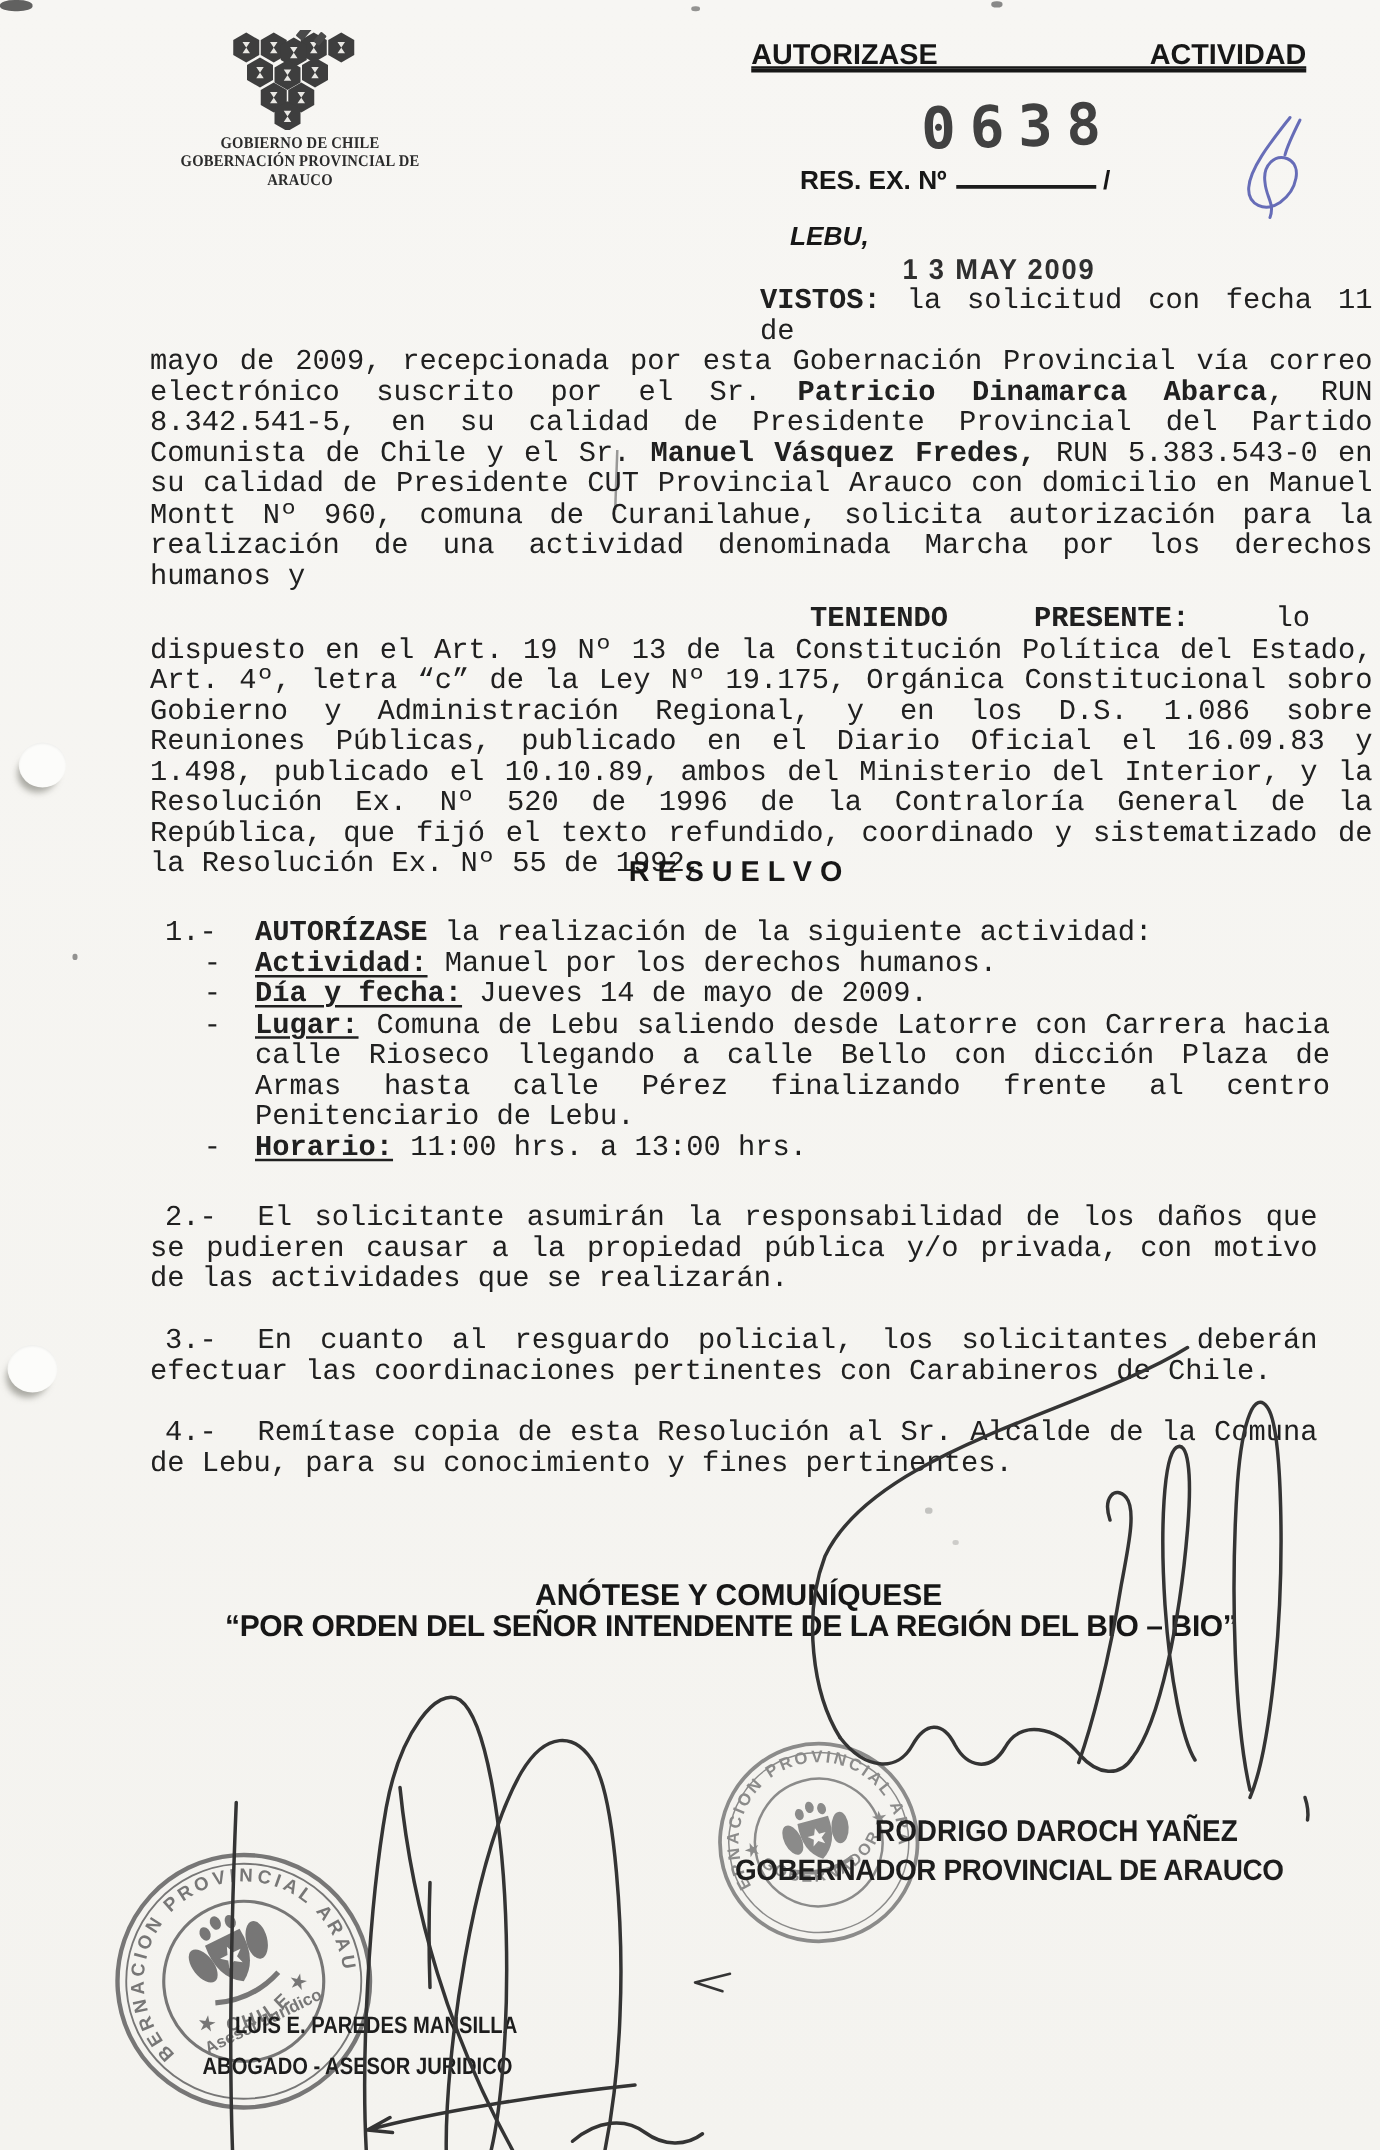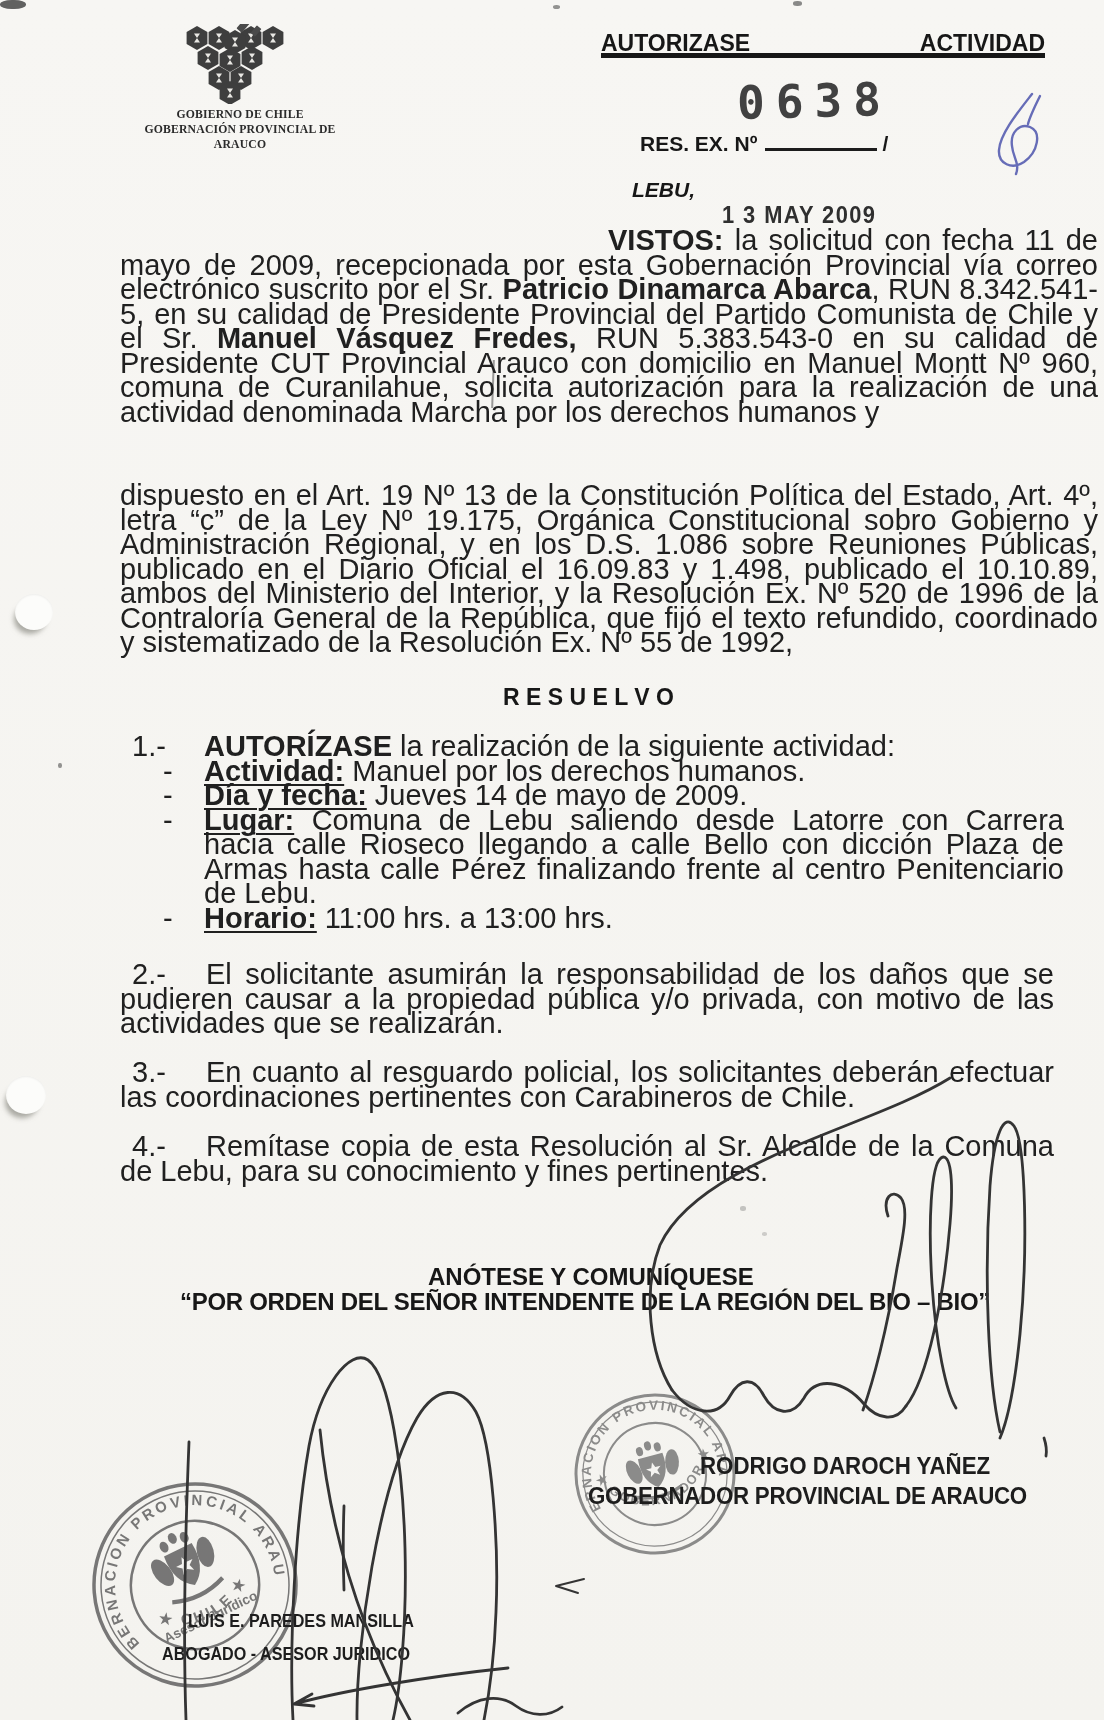--- a/index.html
+++ b/index.html
@@ -20,21 +20,21 @@
   .subject .sline{text-decoration:underline; text-decoration-thickness:2.5px; text-underline-offset:4px;}
   .jlast{text-align:justify; text-align-last:justify;}
   .folio{left:737px; top:78px; font-family:"DejaVu Sans Mono",monospace; font-weight:bold;
     font-size:46px; letter-spacing:11px; color:#2e2e2e; opacity:.9; transform:rotate(-1.5deg); line-height:1;}
   .resline{left:640px; top:130px; font-weight:bold; font-size:21px; color:#171717;}
   .resblank{display:inline-block; width:112px; border-bottom:3px solid #1c1c1c; height:18px; margin-left:8px; margin-right:5px;}
   .city{left:632px; top:178px; font-weight:bold; font-size:21px; color:#171717;font-style:italic;}
   .datestamp{left:722px; top:202px; font-weight:bold; font-size:23px; letter-spacing:1.5px;
     color:#2f2f2f; transform:scaleX(.95); transform-origin:left; white-space:nowrap;}
   
-  .body-txt{font-size:29px; line-height:24.5px; color:#202020;}
+  .body-txt{font-size:23px; line-height:24.5px; color:#202020;font-family:Liberation Mono, monospace;}
   .pjust{text-align:justify;}
   .p1{left:120px; top:228px; width:978px;}
   .p1first{margin-left:488px;}
   .ten{left:120px; top:483px; width:978px;}
   .tenfirst{margin-left:528px; width:400px;}
   .resuelvo{left:503px; top:684px; font-weight:bold; font-size:23px; color:#171717; white-space:pre;}
   .list{left:120px; top:734px; width:944px;}
   .li-row{display:flex;}
   .li-num{width:84px; padding-left:12px; box-sizing:border-box; flex:0 0 auto;}
   .li-dash{width:41px; margin-left:43px; flex:0 0 auto;}
@@ -140,20 +140,21 @@
 
   <div class="abs city">LEBU,</div>
   <div class="abs datestamp">1 3 MAY 2009</div>
 
   <div class="abs body-txt p1">
     <div class="jlast p1first"><b>VISTOS:</b> <span>la solicitud con fecha 11 de</span></div>
     <div class="pjust"><span>mayo de 2009, recepcionada por esta Gobernación Provincial vía correo electrónico suscrito por el Sr. </span><b>Patricio Dinamarca Abarca</b><span>, RUN 8.342.541-5, en su calidad de Presidente Provincial del Partido Comunista de Chile y el Sr. </span><b>Manuel Vásquez Fredes,</b><span> RUN 5.383.543-0 en su calidad de Presidente CUT Provincial Arauco con domicilio en Manuel Montt Nº 960, comuna de Curanilahue, solicita autorización para la realización de una actividad denominada Marcha por los derechos humanos y</span></div>
   </div>
 
   <div class="abs body-txt ten">
+    <div class="jlast tenfirst"><b>TENIENDO PRESENTE:</b> <span>lo</span></div>
     <div class="pjust">dispuesto en el Art. 19 Nº 13 de la Constitución Política del Estado, Art. 4º, letra “c” de la Ley Nº 19.175, Orgánica Constitucional sobro Gobierno y Administración Regional, y en los D.S. 1.086 sobre Reuniones Públicas, publicado en el Diario Oficial el 16.09.83 y 1.498, publicado el 10.10.89, ambos del Ministerio del Interior, y la Resolución Ex. Nº 520 de 1996 de la Contraloría General de la República, que fijó el texto refundido, coordinado y sistematizado de la Resolución Ex. Nº 55 de 1992,</div>
   </div>
 
   <div class="abs resuelvo">R E S U E L V O</div>
 
   <div class="abs body-txt list">
     <div class="li-row">
       <span class="li-num">1.-</span>
       <span class="li-text"><b>AUTORÍZASE</b><span> la realización de la siguiente actividad:</span></span>
     </div>

